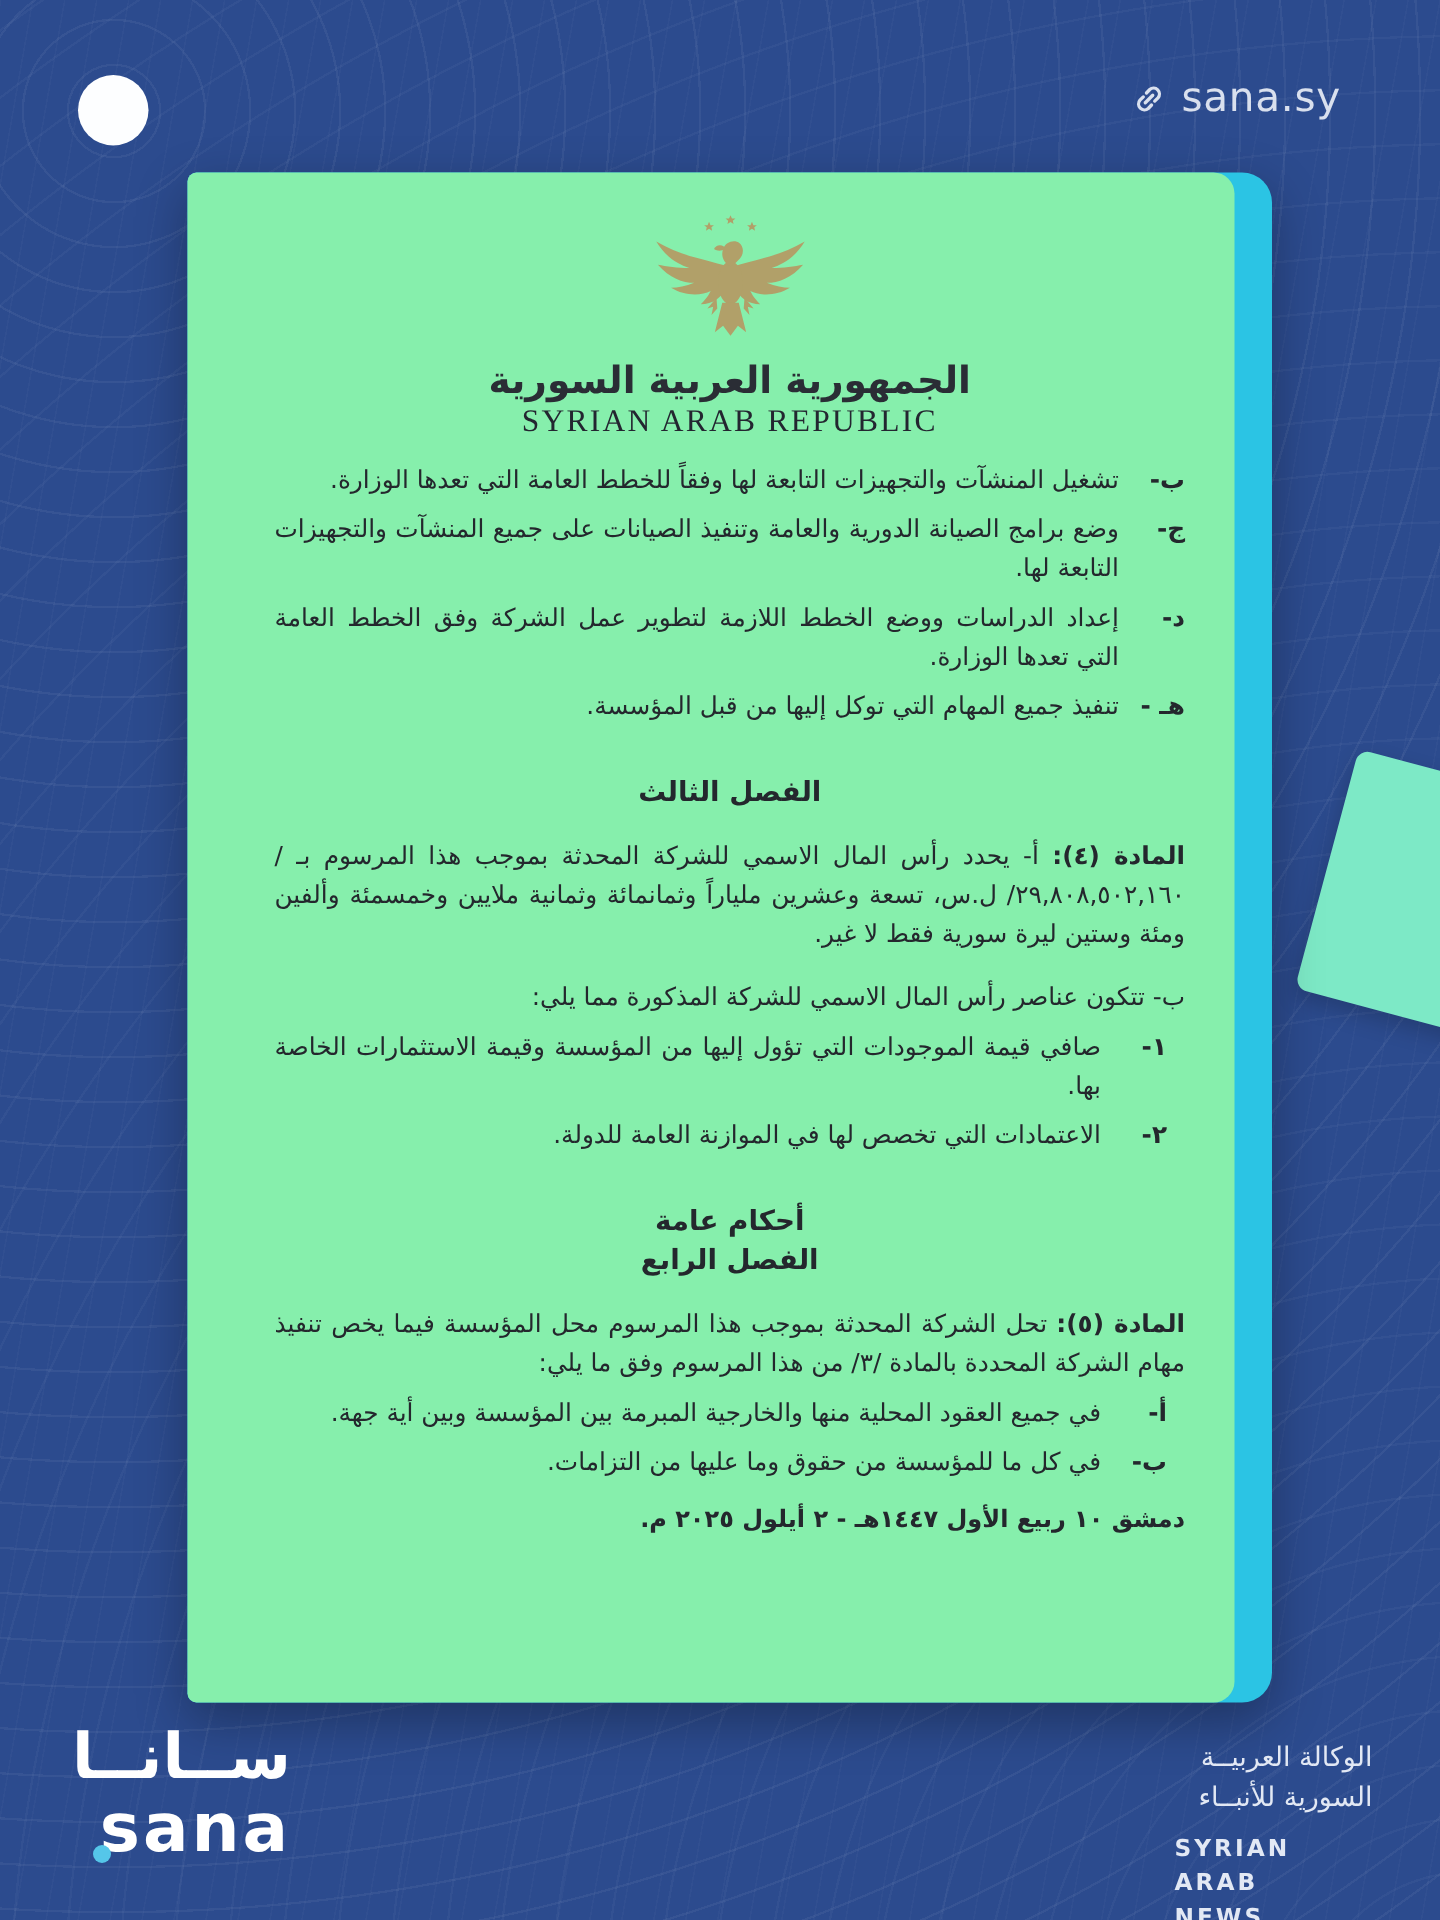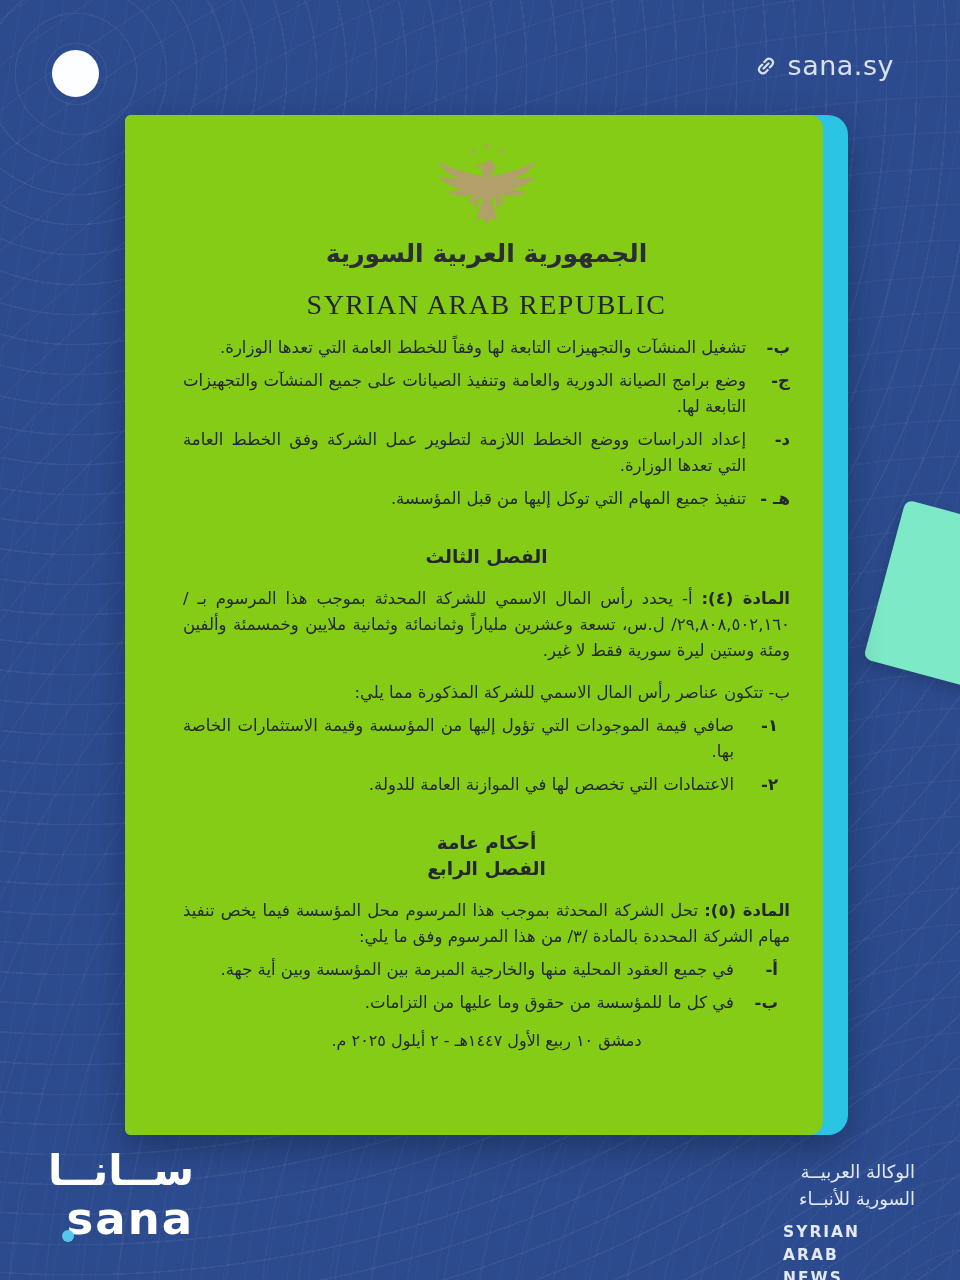--- a/index.html
+++ b/index.html
@@ -21,37 +21,37 @@
     color:#d9e0ee; font-size:27px; letter-spacing:0.5px; }
   .site-link svg{ display:block; }
   
   .mint-card{ position:absolute; right:-72px; top:516px; width:150px; height:165px;
     background:#7de9c6; border-radius:8px; transform:rotate(15deg);
     box-shadow:0 6px 14px rgba(0,0,0,0.18); }
   
   .card{ position:absolute; left:125px; top:115px; width:723px; height:1020px;
     border-radius:6px 20px 20px 6px; background:#2bc4e4;
     box-shadow:0 12px 34px rgba(0,0,0,0.30); }
-  .paper{ position:absolute; left:0; top:0; bottom:0; right:25px; background:#84cc16;
+  .paper{ position:absolute; left:0; top:0; bottom:0; right:25px; background:#86efac;
     border-radius:6px 14px 14px 6px; overflow:hidden;
     direction:rtl; color:#24272d; padding:26px 33px 24px 58px; }
   .doc-header{ text-align:center; margin-bottom:14px; }
   .doc-header svg{ display:block; margin:0 auto; }
   .title-ar{ font-size:25px; font-weight:bold; color:#2a2d35; margin-top:4px; }
-  .title-en{ font-family:"Liberation Serif", serif; font-size:28px; letter-spacing:1.5px;
-    color:#232630; margin-top:21px; }
+  .title-en{ font-family:"Liberation Serif", serif; font-size:21px; letter-spacing:1.5px;
+    color:#232630; margin-top:0; }
   .doc-body{ font-size:16.5px; line-height:26px; }
   .doc-item{ display:flex; gap:8px; margin:7px 0; }
   .doc-item .marker{ flex:0 0 36px; font-weight:bold; white-space:nowrap; }
   .doc-item .txt{ flex:1; text-align:justify; }
   .doc-item.sub{ padding-right:12px; }
   .chapter{ text-align:center; font-weight:bold; font-size:18.5px; line-height:26px; margin:32px 0 8px; }
   .article{ margin:16px 0 6px; text-align:justify; }
   .article b{ font-weight:bold; }
-  .dateline{ font-weight:normal; font-size:16px; margin-top:12px; text-align:center; }
+  .dateline{ font-weight:bold; font-size:16px; margin-top:12px; text-align:right; }
   
   .sana-logo{ position:absolute; left:48px; top:1148px; color:#ffffff;text-align:right; }
   .sana-logo .ar{ font-size:42px; font-weight:bold; line-height:46px; letter-spacing:1px; }
   .sana-logo .en-wrap{ position:relative; display:inline-block; }
   .sana-logo .en{ font-size:45px; font-weight:bold; line-height:50px; letter-spacing:2px; }
   .sana-logo .dot{ position:absolute; left:-4px; bottom:2px; width:12px; height:12px;
     border-radius:50%; background:#55c6e9; }
   .agency{ position:absolute; right:45px; top:1158px; width:132px; color:#e2e8f4; }
   .agency .ar{ direction:rtl; text-align:right; font-size:18px; line-height:27px; }
   .agency .en{ margin-top:9px; font-size:15.5px; font-weight:bold; letter-spacing:2px; line-height:23px; }

